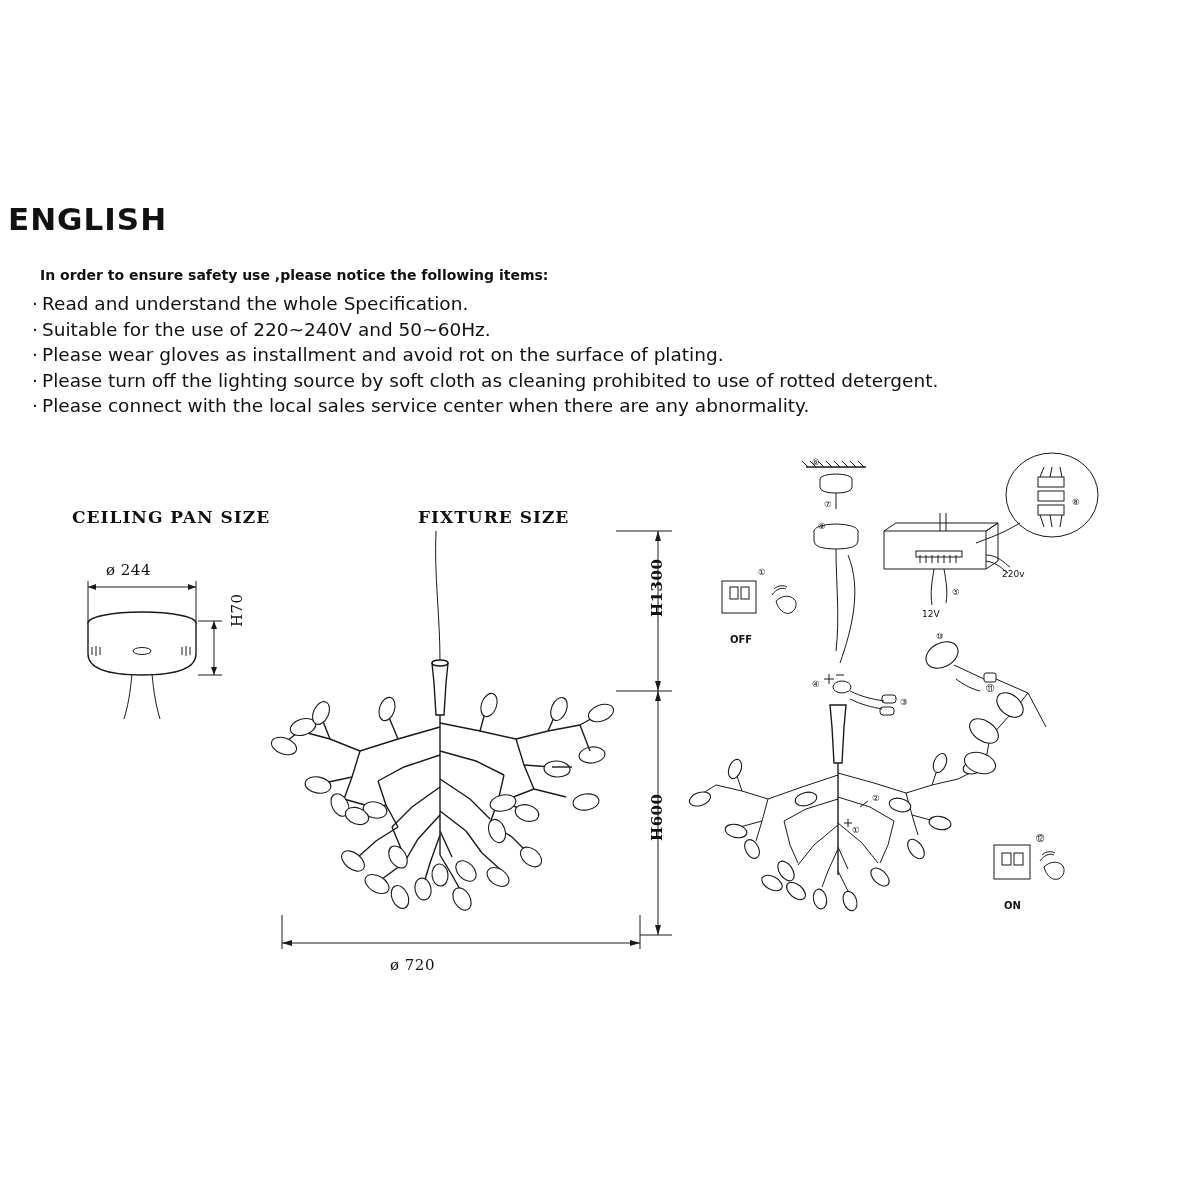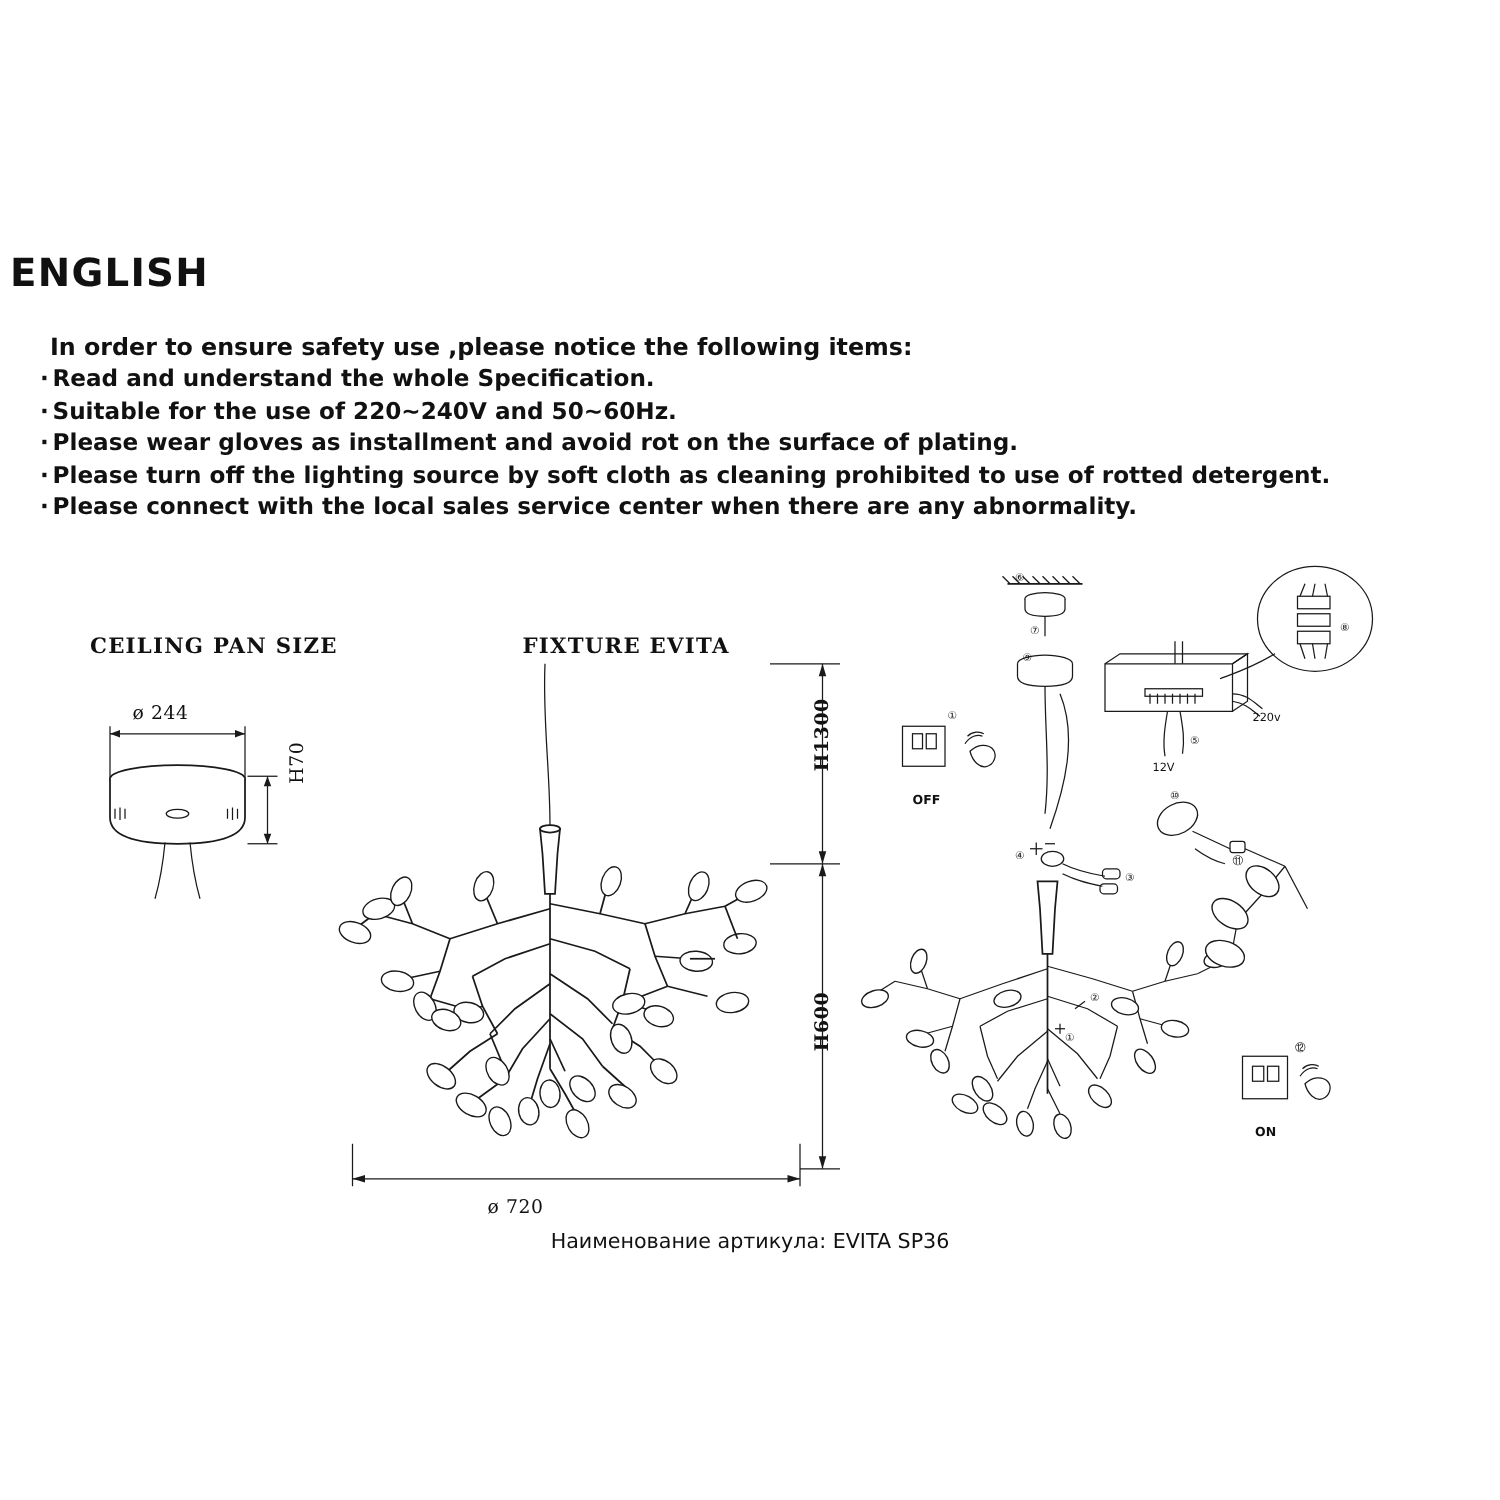--- a/index.html
+++ b/index.html
@@ -37,35 +37,35 @@
     left: 336px;
     top: 222px;
     font-size: 20px;
     font-weight: bold;
     font-family: "DejaVu Sans", sans-serif;
   }
   #intro-line {
     position: absolute;
     left: 40px;
     top: 252px;
-    font-size: 19px;
+    font-size: 14px;
     font-weight: bold;
   }
   .bullet-list {
     position: absolute;
     left: 32px;
     top: 276px;
     width: 1140px;
     margin: 0;
     padding: 0;
     list-style: none;
   }
   .bullet-list li {
     font-size: 18.5px;
-    font-weight: bold;
+    font-weight: normal;
     line-height: 25.5px;
     white-space: nowrap;
   }
   .bullet-list li .dot {
     display: inline-block;
     width: 10px;
   }
   
   .section-caption {
     position: absolute;
@@ -129,29 +129,28 @@
 
   <ul class="bullet-list">
     <li><span class="dot">·</span><span>Read and understand the whole Specification.</span></li>
     <li><span class="dot">·</span><span>Suitable for the use of 220~240V and 50~60Hz.</span></li>
     <li><span class="dot">·</span><span>Please wear gloves as installment and avoid rot on the surface of plating.</span></li>
     <li><span class="dot">·</span><span>Please turn off the lighting source by soft cloth as cleaning prohibited to use of rotted detergent.</span></li>
     <li><span class="dot">·</span><span>Please connect with the local sales service center when there are any abnormality.</span></li>
   </ul>
 
   <div class="section-caption" id="caption-ceiling">CEILING PAN SIZE</div>
-  <div class="section-caption" id="caption-fixture">FIXTURE EVITA</div>
+  <div class="section-caption" id="caption-fixture">FIXTURE SIZE</div>
 
   <div class="dim-label" id="dim-pan-d">ø 244</div>
   <div class="dim-label" id="dim-pan-h">H70</div>
   <div class="dim-label" id="dim-h1300">H1300</div>
   <div class="dim-label" id="dim-h600">H600</div>
   <div class="dim-label" id="dim-fix-d">ø 720</div>
 
-  <div id="article-name">Наименование артикула: EVITA SP36</div>
 
   <svg class="draw" viewBox="0 0 1200 1200">
 
     <g>
 
       <line class="ln thin" x1="88" y1="572" x2="196" y2="572"></line>
       <line class="ln thin" x1="88" y1="566" x2="88" y2="608"></line>
       <line class="ln thin" x1="196" y1="566" x2="196" y2="608"></line>
       <polygon points="88,572 96,569 96,575" fill="#1a1a1a"></polygon>
       <polygon points="196,572 188,569 188,575" fill="#1a1a1a"></polygon>

